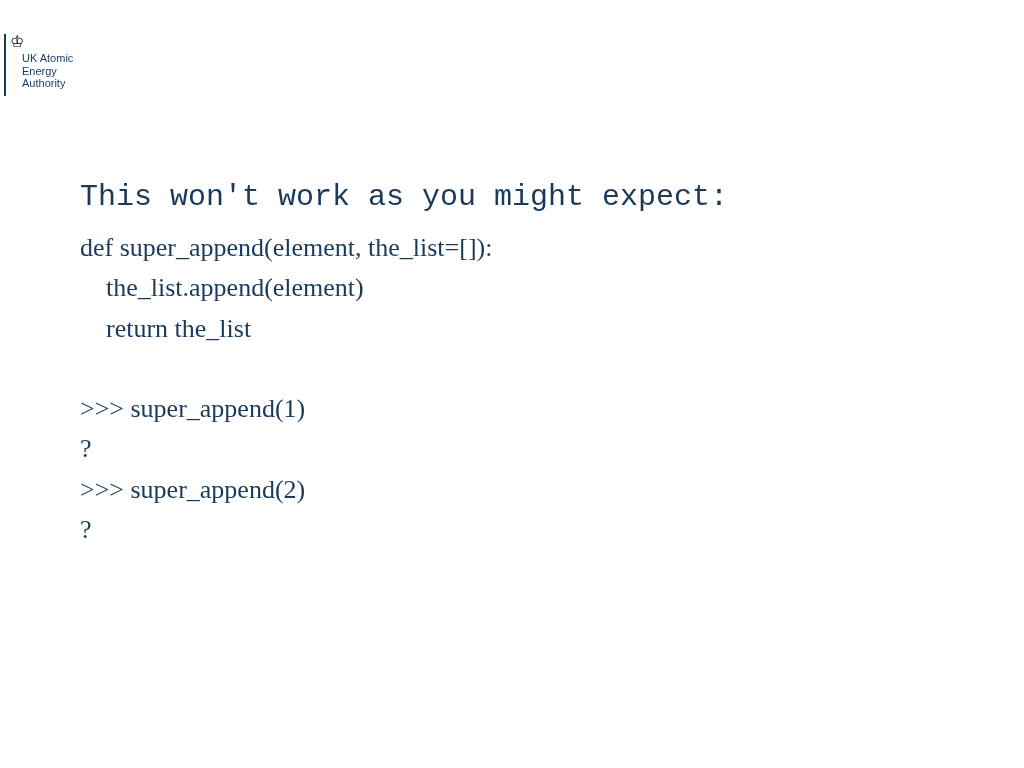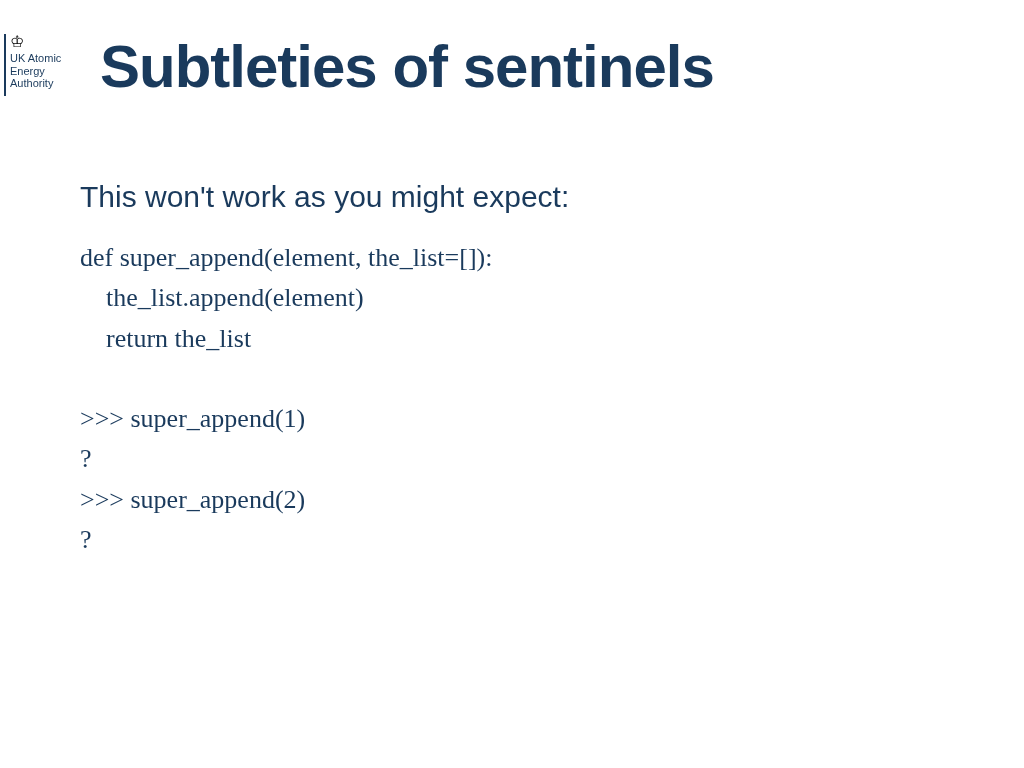--- a/index.html
+++ b/index.html
@@ -36,20 +36,21 @@
   .logo-crest {
     font-size: 16px;
     line-height: 1;
     color: #000;
   }
   .logo-text {
     font-size: 11px;
     line-height: 1.15;
     color: #1a3a5c;
     font-family: Arial, sans-serif;
+    margin-left: 12px;
   }
   .title {
     position: absolute;
     top: 32px;
     left: 100px;
     right: 40px;
     font-size: 60px;
     font-weight: 900;
     color: #1a3a5c;
     letter-spacing: -1px;
@@ -59,22 +60,22 @@
     position: absolute;
     top: 180px;
     left: 80px;
     right: 60px;
     color: #1a3a5c;
   }
   .intro {
     font-size: 30px;
     font-weight: 400;
     color: #1a3a5c;
-    margin-bottom: 24px;
-    font-family: Liberation Sans, sans-serif;
+    margin-bottom: 14px;
+    font-family: Liberation Mono, monospace;
   }
   .code {
     font-family: Liberation Serif, serif;
     font-size: 26px;
     line-height: 1.55;
     color: #1a3a5c;
     white-space: pre;
   }
 </style>
 </head>
@@ -87,21 +88,20 @@
     <div class="logo-content">
       <div class="logo-crest">♔</div>
       <div class="logo-text">
         <span>UK Atomic</span><br>
         <span>Energy</span><br>
         <span>Authority</span>
       </div>
     </div>
   </div>
 
-  <h1 class="title">Subtleties of sentinels</h1>
 
   <div class="body">
     <p class="intro">This won't work as you might expect:</p>
     <pre class="code">def super_append(element, the_list=[]):
     the_list.append(element)
     return the_list
 
 &gt;&gt;&gt; super_append(1)
 ?
 &gt;&gt;&gt; super_append(2)

